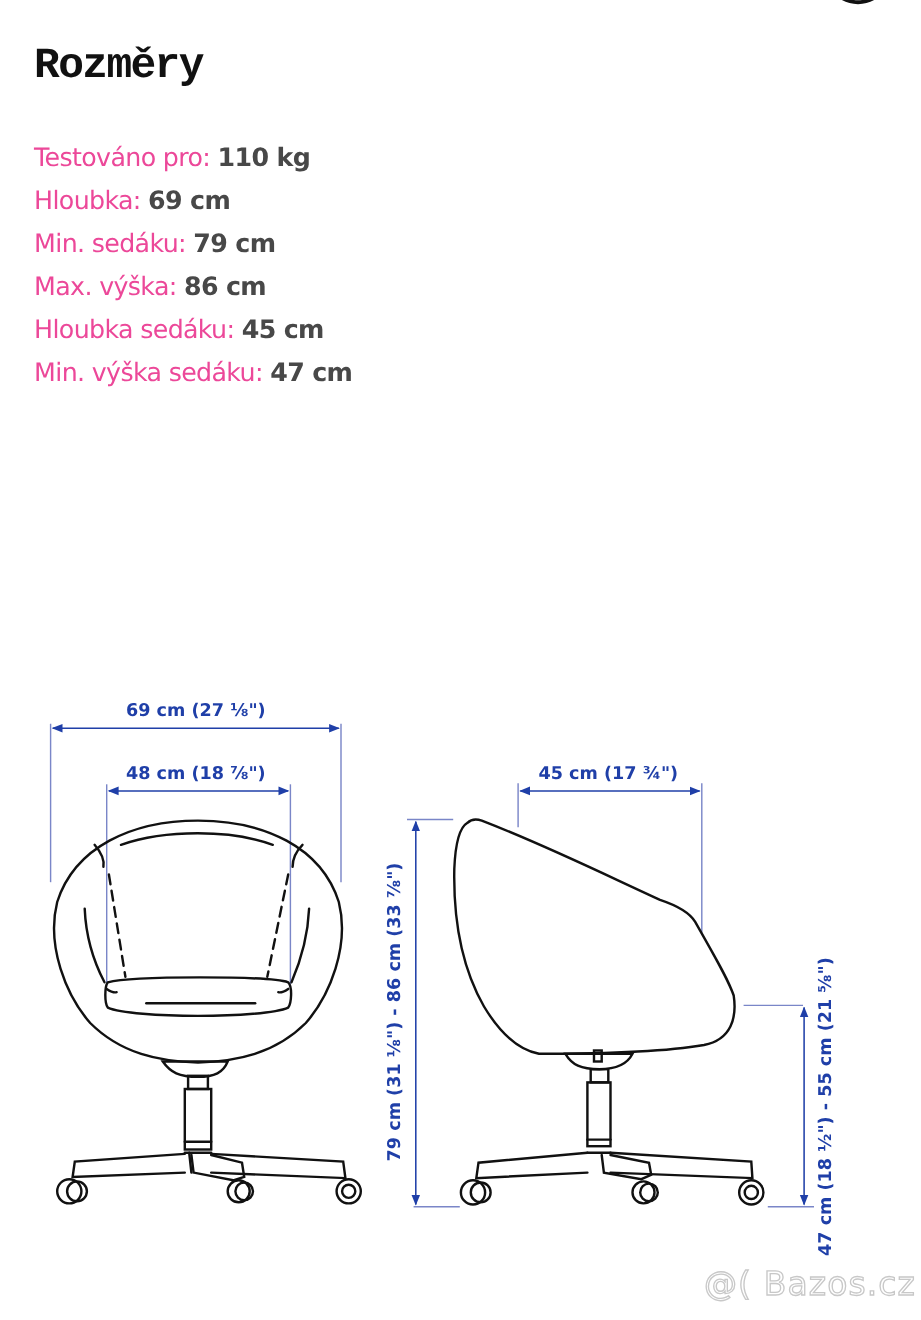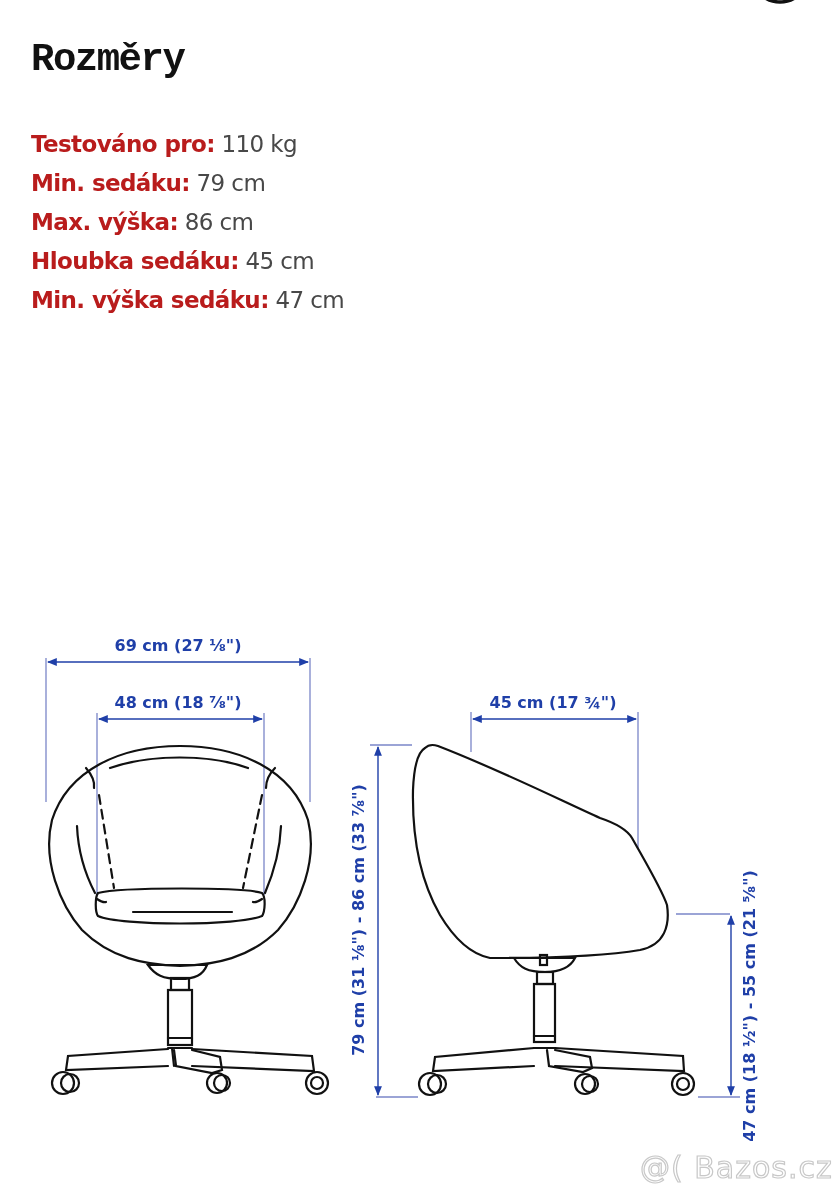--- a/index.html
+++ b/index.html
@@ -11,40 +11,41 @@
     h1.title {
       position: absolute; left: 31px; top: 38px; margin: 0;
       font-family: Liberation Mono, monospace; font-weight: bold; font-size: 39px; letter-spacing: -1.5px;
       color: #111111;
     }
     .specs { position: absolute; left: 31px; top: 126px; margin: 0; padding: 0; list-style: none; }
     .specs li {
       height: 39px; line-height: 36px; font-size: 23px; color: #484848; white-space: nowrap;
       letter-spacing: -0.6px;
     }
-    .specs .lbl { font-weight: bold; color: #b91c1c; }
-    .specs .val { font-weight: normal; text-align: center; }
+    .specs .lbl { font-weight: normal; color: #ec4899; }
+    .specs .val { font-weight: bold; text-align: center; }
     svg.drawing { position: absolute; left: 0; top: 600px; }
     .dim-text { font-family: "DejaVu Sans", sans-serif; font-weight: bold; fill: #1f3fa8; font-size: 16px; }
     .watermark {
       position: absolute; left: 640px; top: 1150px; font-family: "DejaVu Sans", sans-serif;
       font-size: 30px; color: #ffffff; -webkit-text-stroke: 1.2px #c8c8c8; letter-spacing: 1px;
     }
   </style>
 </head>
 <body>
 
 <svg class="corner-icon" viewBox="0 0 70 50">
   <ellipse cx="35" cy="12" rx="29" ry="30" fill="none" stroke="#111" stroke-width="3.5"></ellipse>
 </svg>
 
 <h1 class="title">Rozměry</h1>
 
 <ul class="specs">
   <li><span class="lbl">Testováno pro:</span> <span class="val">110 kg</span></li>
+  <li><span class="lbl">Hloubka:</span> <span class="val">69 cm</span></li>
   <li><span class="lbl">Min. sedáku:</span> <span class="val">79 cm</span></li>
   <li><span class="lbl">Max. výška:</span> <span class="val">86 cm</span></li>
   <li><span class="lbl">Hloubka sedáku:</span> <span class="val">45 cm</span></li>
   <li><span class="lbl">Min. výška sedáku:</span> <span class="val">47 cm</span></li>
 </ul>
 
 <svg class="drawing" width="837" height="560" viewBox="0 600 837 560">
   <defs>
     <marker id="arr" viewBox="0 0 10 10" refX="9" refY="5" markerWidth="7" markerHeight="7" orient="auto-start-reverse">
       <path d="M0,1 L10,5 L0,9 z" fill="#1f3fa8"></path>

